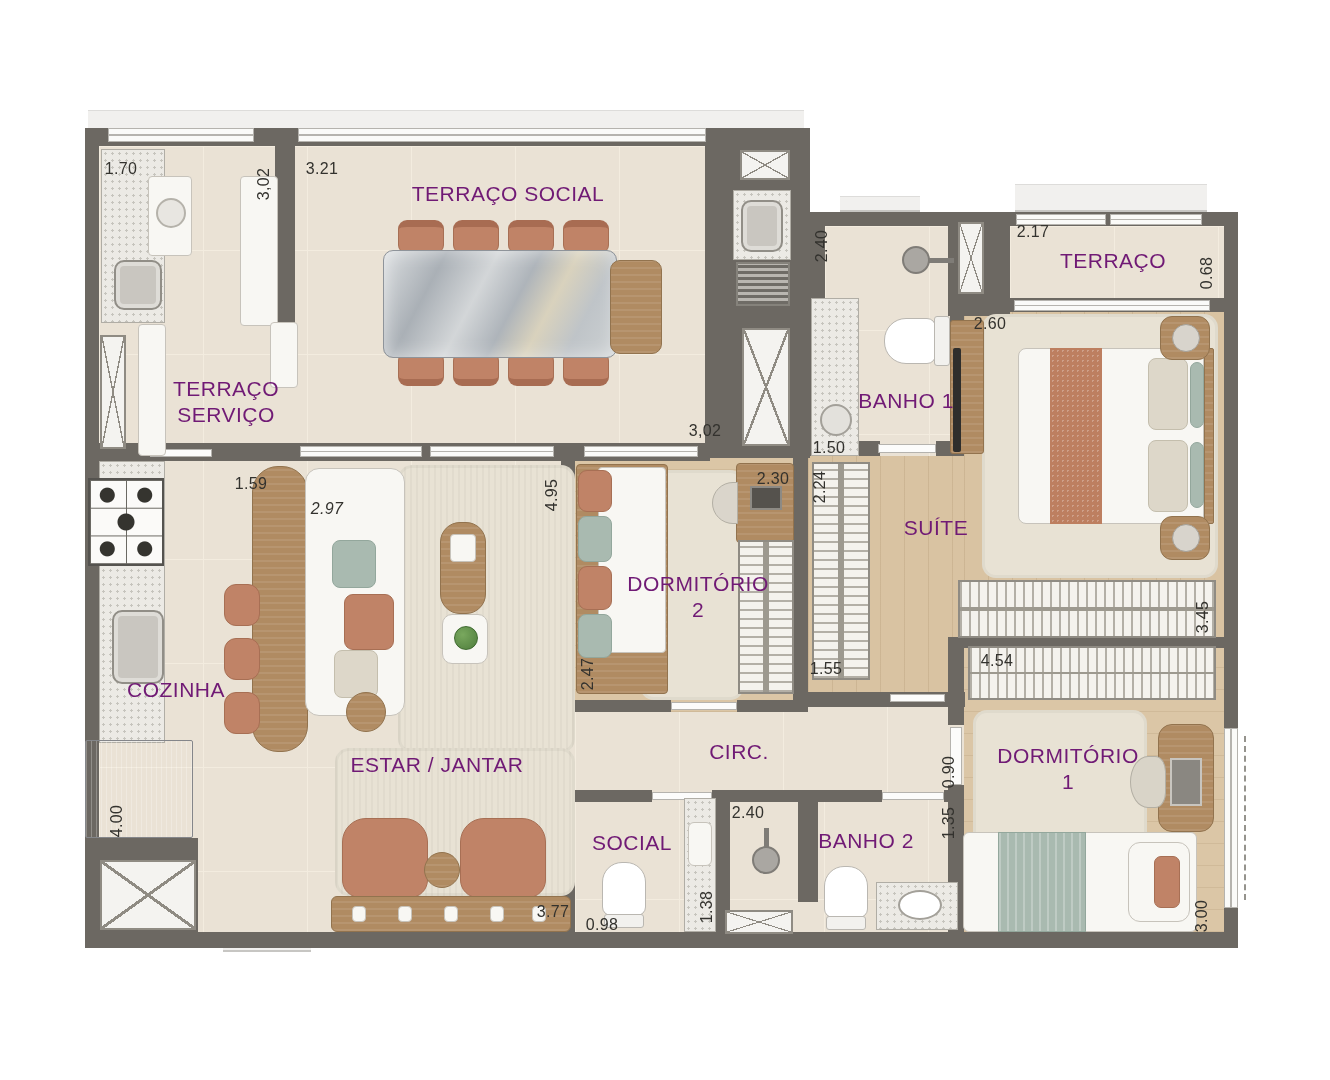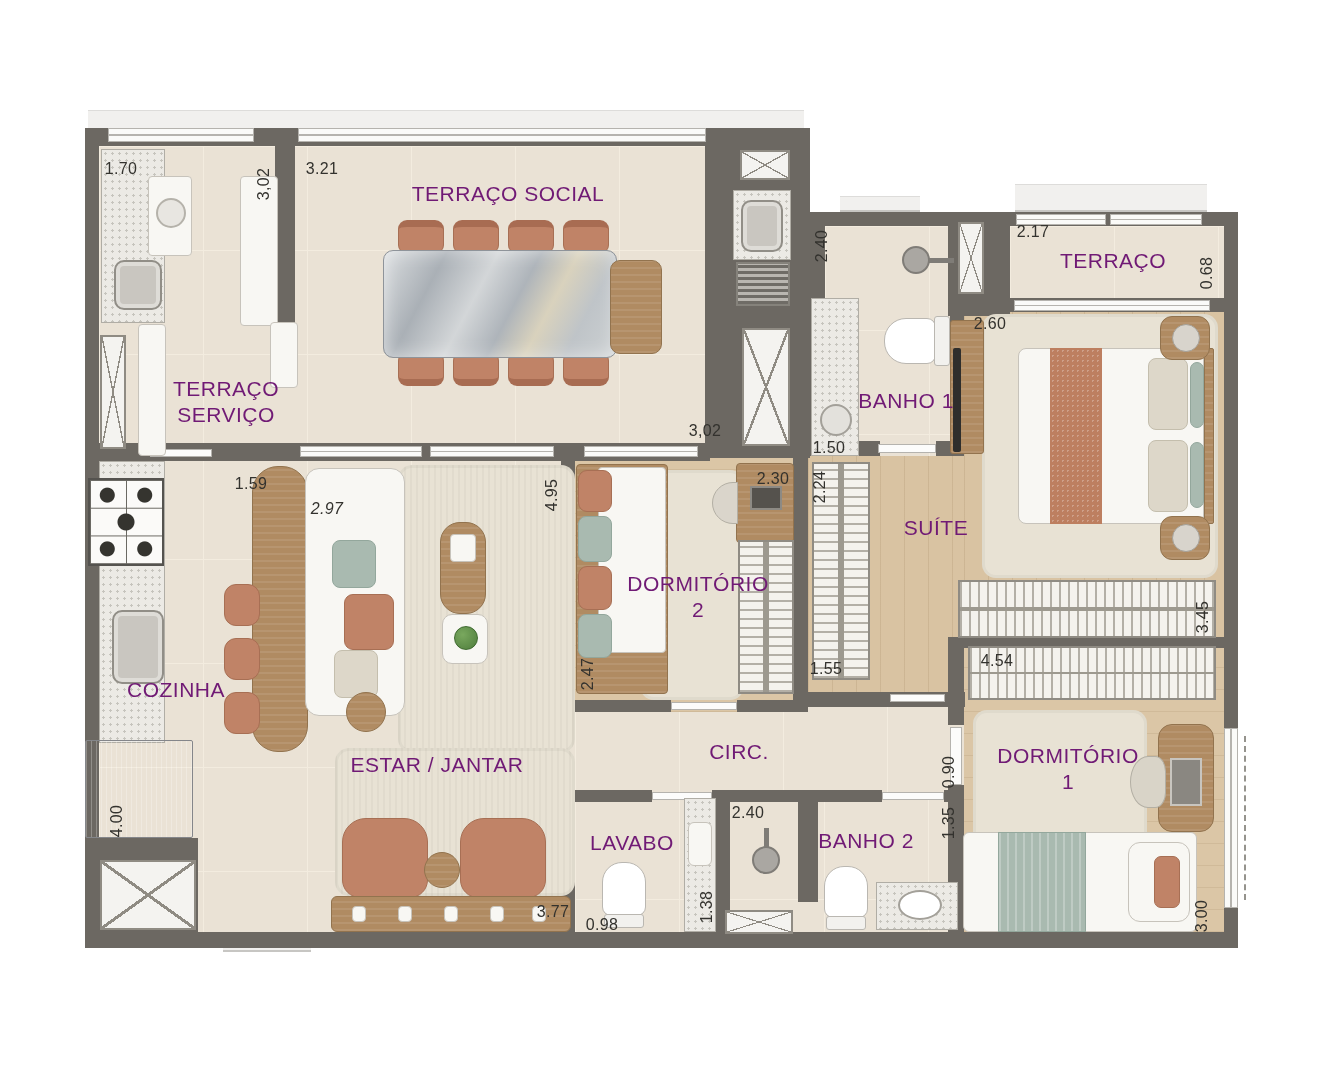--- a/index.html
+++ b/index.html
@@ -243,21 +243,21 @@
       <div class="lbl room" style="left: 1113px; top: 261px;">TERRAÇO</div>
       <div class="lbl room" style="left: 906px; top: 401px;">BANHO 1</div>
       <div class="lbl room" style="left: 936px; top: 528px;">SUÍTE</div>
       <div class="lbl room" style="left: 698px; top: 597px;">DORMITÓRIO
 2</div>
       <div class="lbl room" style="left: 1068px; top: 769px;">DORMITÓRIO
 1</div>
       <div class="lbl room" style="left: 176px; top: 690px;">COZINHA</div>
       <div class="lbl room" style="left: 437px; top: 765px;">ESTAR / JANTAR</div>
       <div class="lbl room" style="left: 739px; top: 752px;">CIRC.</div>
-      <div class="lbl room" style="left: 632px; top: 843px;">LAVABO</div>
+      <div class="lbl room" style="left: 632px; top: 843px;">SOCIAL</div>
       <div class="lbl room" style="left: 866px; top: 841px;">BANHO 2</div>
       <div class="lbl dim" style="left: 121px; top: 169px;">1.70</div>
       <div class="lbl dim v" style="left: 264px; top: 184px;">3,02</div>
       <div class="lbl dim" style="left: 322px; top: 169px;">3.21</div>
       <div class="lbl dim v" style="left: 822px; top: 246px;">2.40</div>
       <div class="lbl dim" style="left: 829px; top: 448px;">1.50</div>
       <div class="lbl dim" style="left: 1033px; top: 232px;">2.17</div>
       <div class="lbl dim v" style="left: 1207px; top: 273px;">0.68</div>
       <div class="lbl dim" style="left: 990px; top: 324px;">2.60</div>
       <div class="lbl dim" style="left: 705px; top: 431px;">3,02</div>

